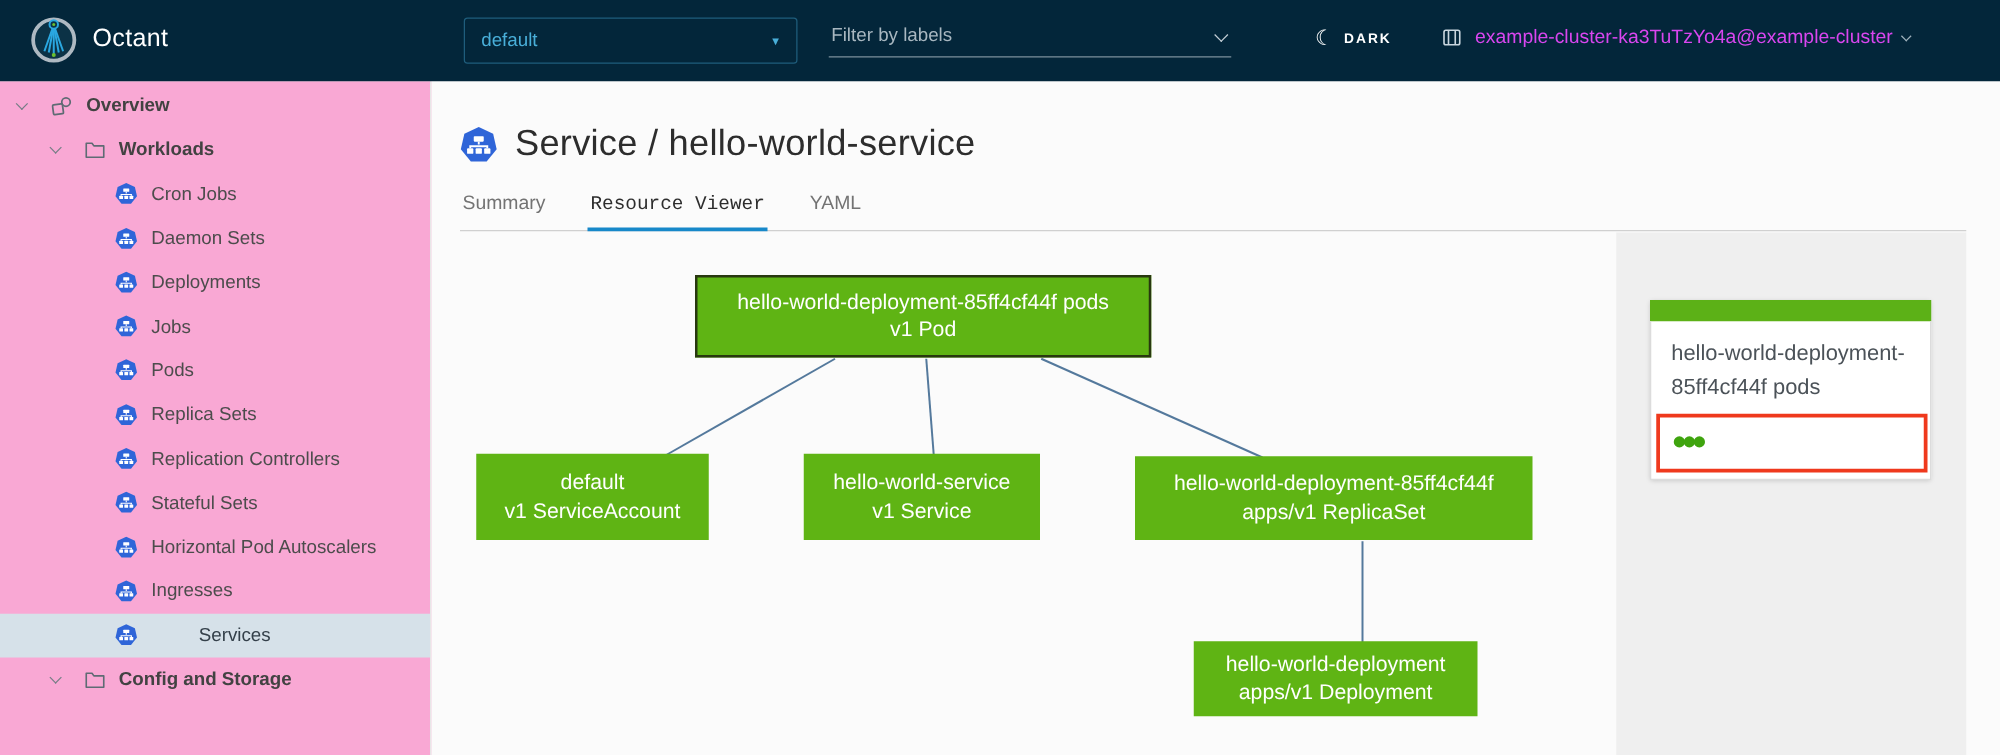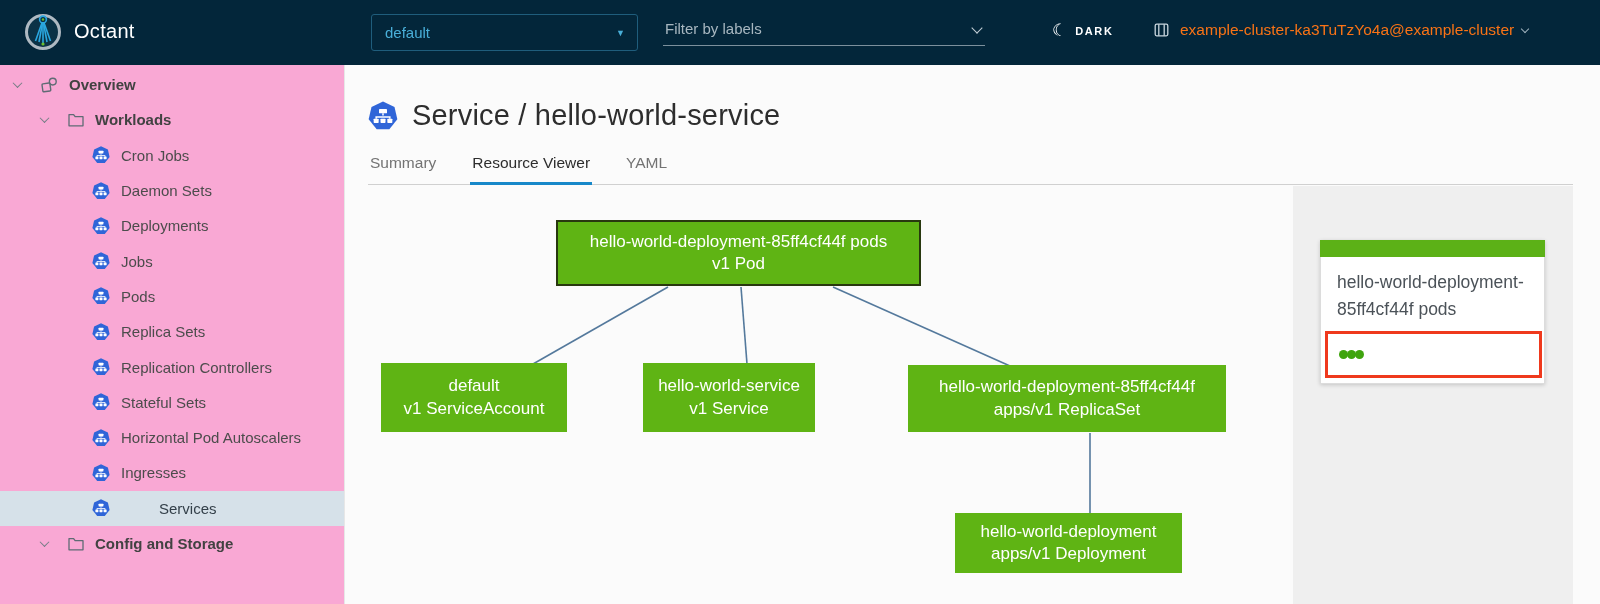--- a/index.html
+++ b/index.html
@@ -20,21 +20,21 @@
     font-family:"Liberation Sans", sans-serif; }
   .filter-wrap input::placeholder { color:#a8b7c0; opacity:1; }
   .chev { display:inline-block; width:8px; height:8px; border-right:1.8px solid #c3ced6;
     border-bottom:1.8px solid #c3ced6; transform:rotate(45deg); }
   .filter-wrap .chev { position:absolute; right:4px; top:8px; }
   .dark-toggle { position:absolute; left:1052px; top:21px; color:#fff; display:flex; align-items:center; cursor:pointer; }
   .dark-toggle .moon { font-size:17px; margin-right:8px; line-height:20px; }
   .dark-toggle .lbl { font-size:11px; font-weight:700; letter-spacing:1.6px; }
   .context { position:absolute; left:1152px; top:21px; display:flex; align-items:center; cursor:pointer; }
   .context svg { margin-right:9px; }
-  .context .lbl { color:#f97316; font-size:15.5px;text-align:center; }
+  .context .lbl { color:#d946ef; font-size:15.5px;text-align:center; }
   .context .chev { width:6px; height:6px; border-color:#9fb1bc; margin-left:8px; margin-top:-3px; }
 
   
   .sidebar { position:absolute; left:0; top:65px; width:345px; height:539px; background:#f9a8d4;
     border-right:1px solid #e7e7e7; padding-top:2px; z-index:20; }
   .nav-row { height:35.3px; display:flex; align-items:center; font-size:15px; color:#4c4c4c; cursor:pointer; }
   .nav-row.row-root { padding-left:10px; font-weight:700; color:#424242; }
   .nav-row.row-group { padding-left:37px; font-weight:700; color:#424242; }
   .nav-row.row-item { padding-left:92px; }
   .nav-row.sel { background:#d6e1e9; color:#34404a;gap:38px; }
@@ -42,21 +42,21 @@
   .nav-chev i { display:block; width:7px; height:7px; border-right:1.6px solid #747d85;
     border-bottom:1.6px solid #747d85; transform:rotate(45deg) translate(-1px,-1px); }
   .nav-icon { display:flex; align-items:center; margin-right:11px; }
 
   
   .title-row { position:absolute; left:368px; top:99px; display:flex; align-items:center; z-index:5; }
   .title-row .ticon { margin-right:14px; display:flex; }
   .page-title { font-size:29px; font-weight:400; color:#2d2d2d; letter-spacing:.2px; }
   .tabs { position:absolute; left:368px; top:152px; display:flex; gap:32px; z-index:5; }
   .tab { font-size:15.5px; color:#737373; padding:2px 2px 10px 2px; cursor:pointer; }
-  .tab.active { color:#2d2d2d; border-bottom:3px solid #1788c9; }
+  .tab.active { color:#2d2d2d; border-bottom:3px solid #1788c9;font-family:Liberation Mono, monospace; }
   .divider { position:absolute; left:368px; top:184px; width:1205px; height:1px; background:#d0d0d0; }
 
   
   .edges { position:absolute; left:0; top:0; z-index:1; }
   .node { position:absolute; background:#5fb414; color:#fff; display:flex; flex-direction:column;
     align-items:center; justify-content:center; text-align:center; font-size:17px; line-height:22.5px;
     z-index:2; cursor:pointer; }
   .node div { white-space:nowrap; }
   .node.sel { border:2px solid #28380f; }
 
@@ -353,21 +353,21 @@
 </svg>
 <div id="graph-nodes">
     <div class="node sel" style="left: 556px; top: 220px; width: 365px; height: 66px;">
       <div>hello-world-deployment-85ff4cf44f pods</div>
       <div>v1 Pod</div>
     </div>
     <div class="node" style="left: 381px; top: 363px; width: 186px; height: 69px;">
       <div>default</div>
       <div>v1 ServiceAccount</div>
     </div>
-    <div class="node" style="left: 643px; top: 363px; width: 172px; height: 69px;">
+    <div class="node" style="left: 643px; top: 363px; width: 189px; height: 69px;">
       <div>hello-world-service</div>
       <div>v1 Service</div>
     </div>
     <div class="node" style="left: 908px; top: 365px; width: 318px; height: 67px;">
       <div>hello-world-deployment-85ff4cf44f</div>
       <div>apps/v1 ReplicaSet</div>
     </div>
     <div class="node" style="left: 955px; top: 513px; width: 227px; height: 60px;">
       <div>hello-world-deployment</div>
       <div>apps/v1 Deployment</div>

